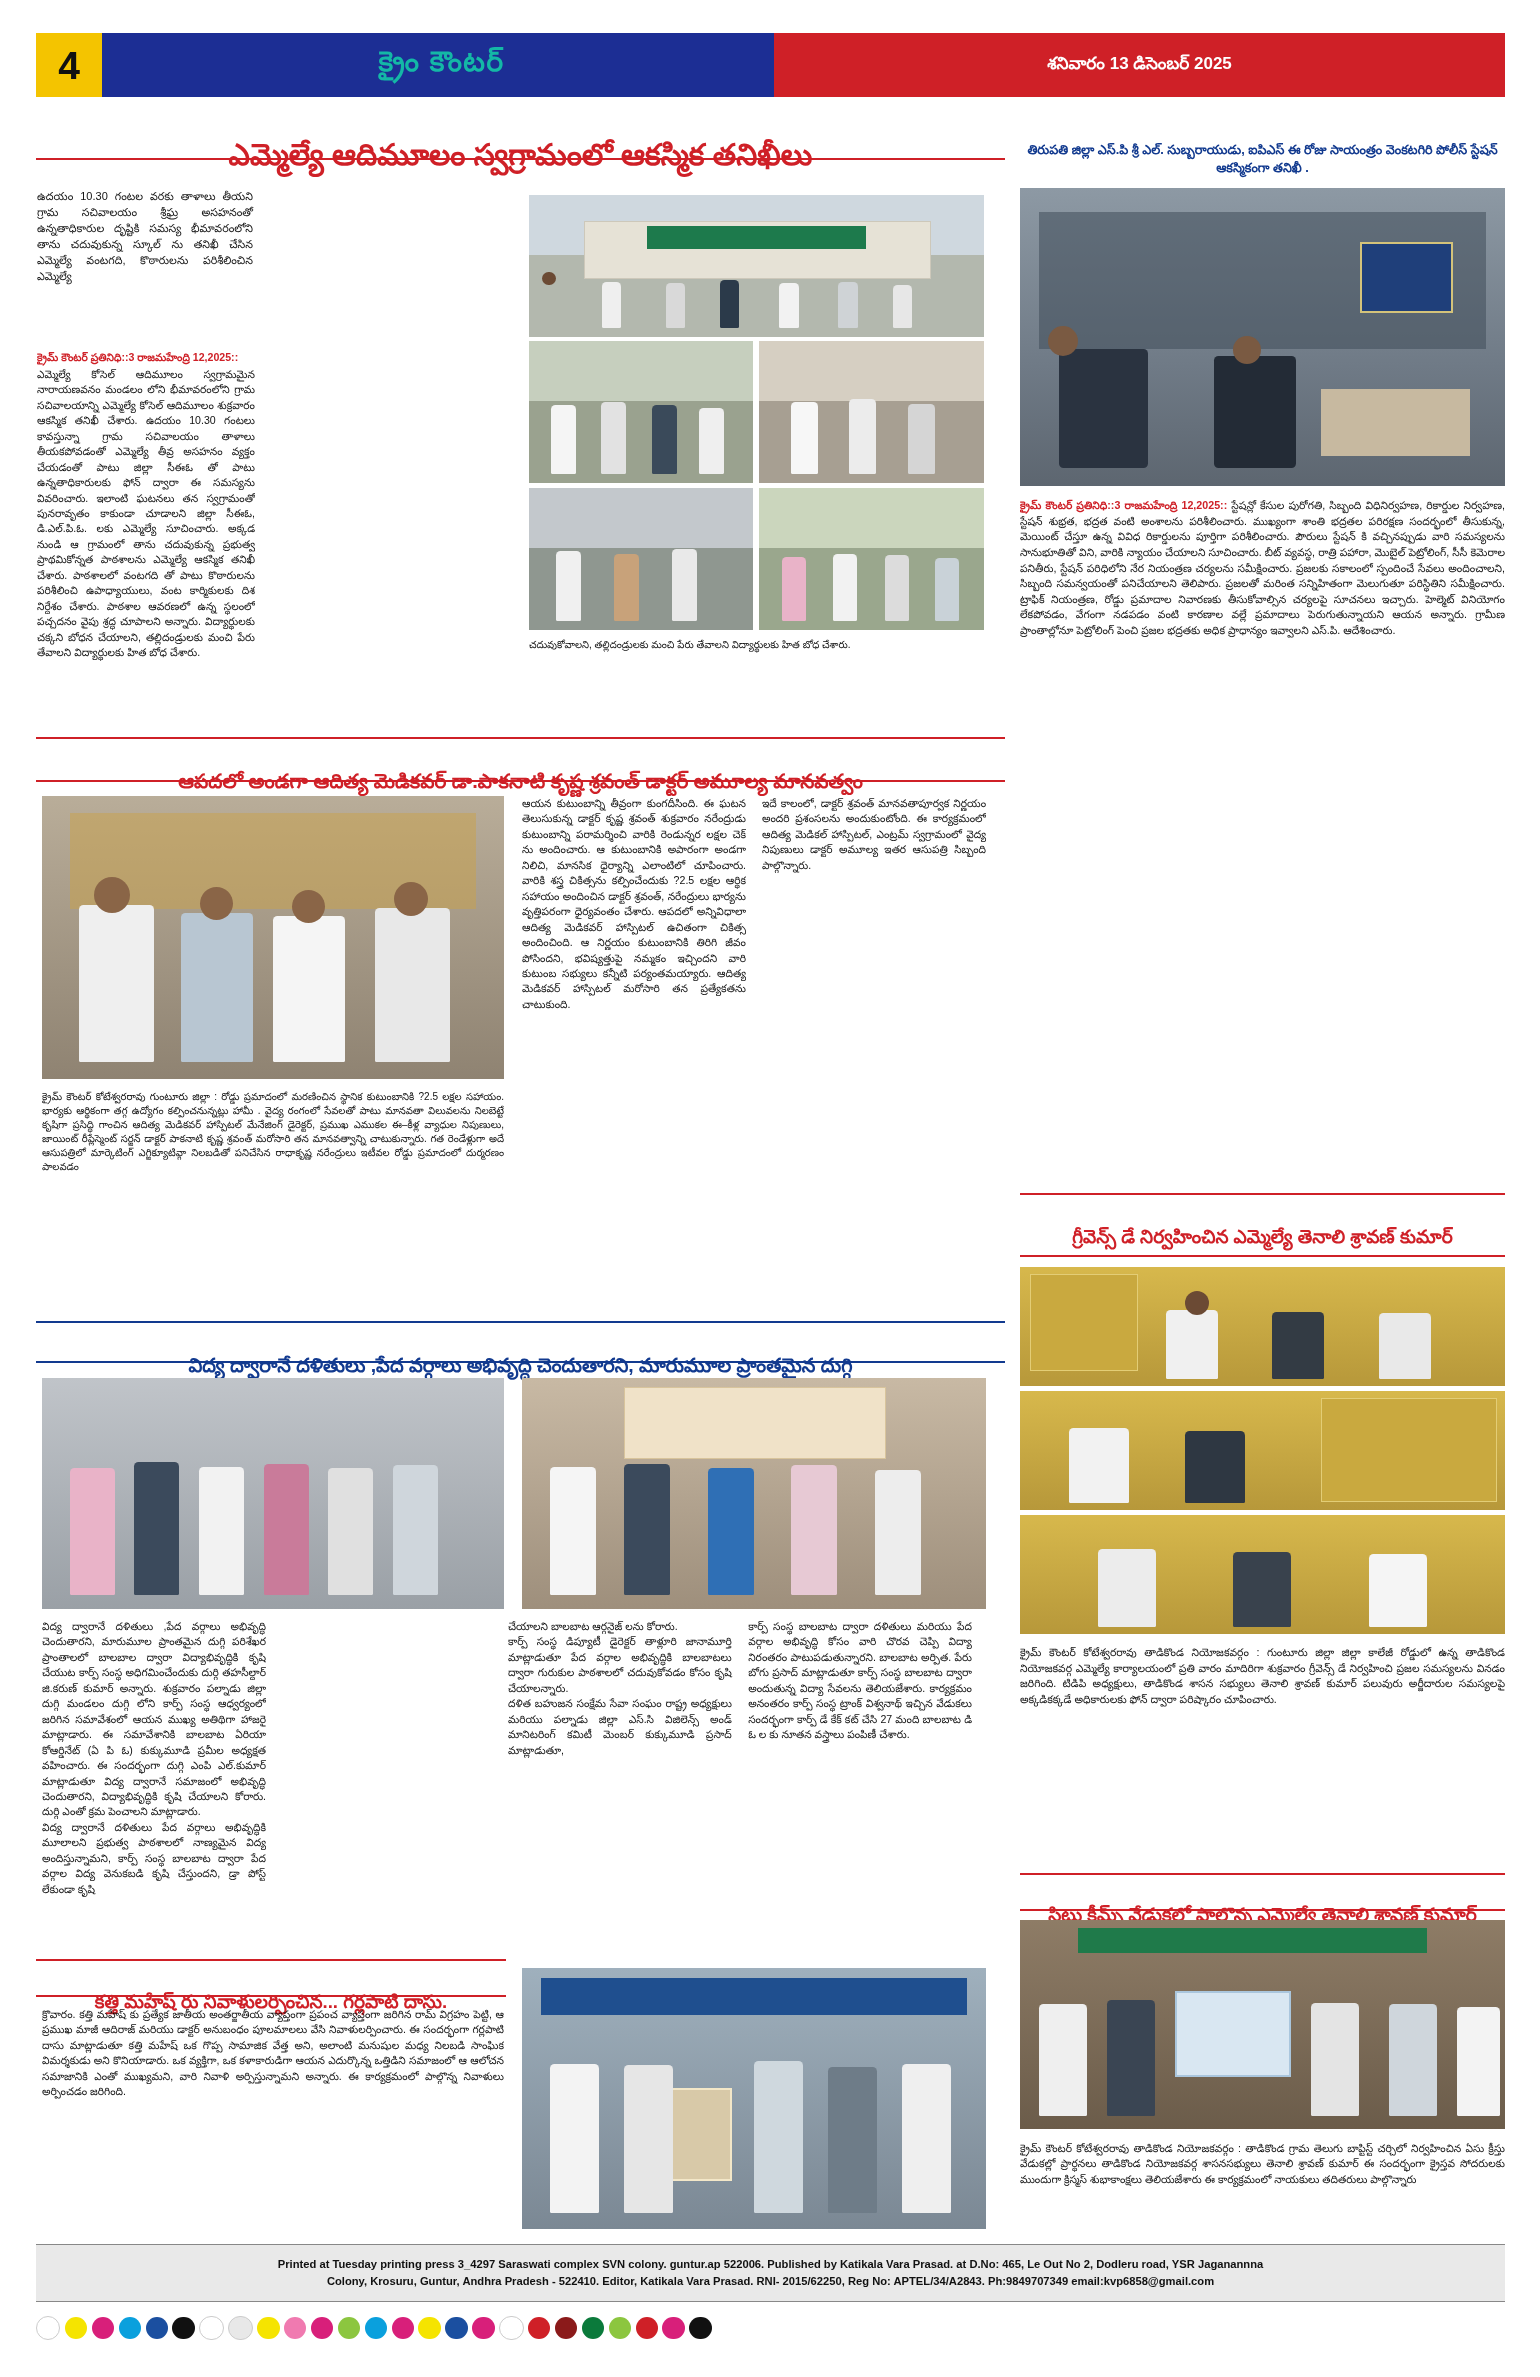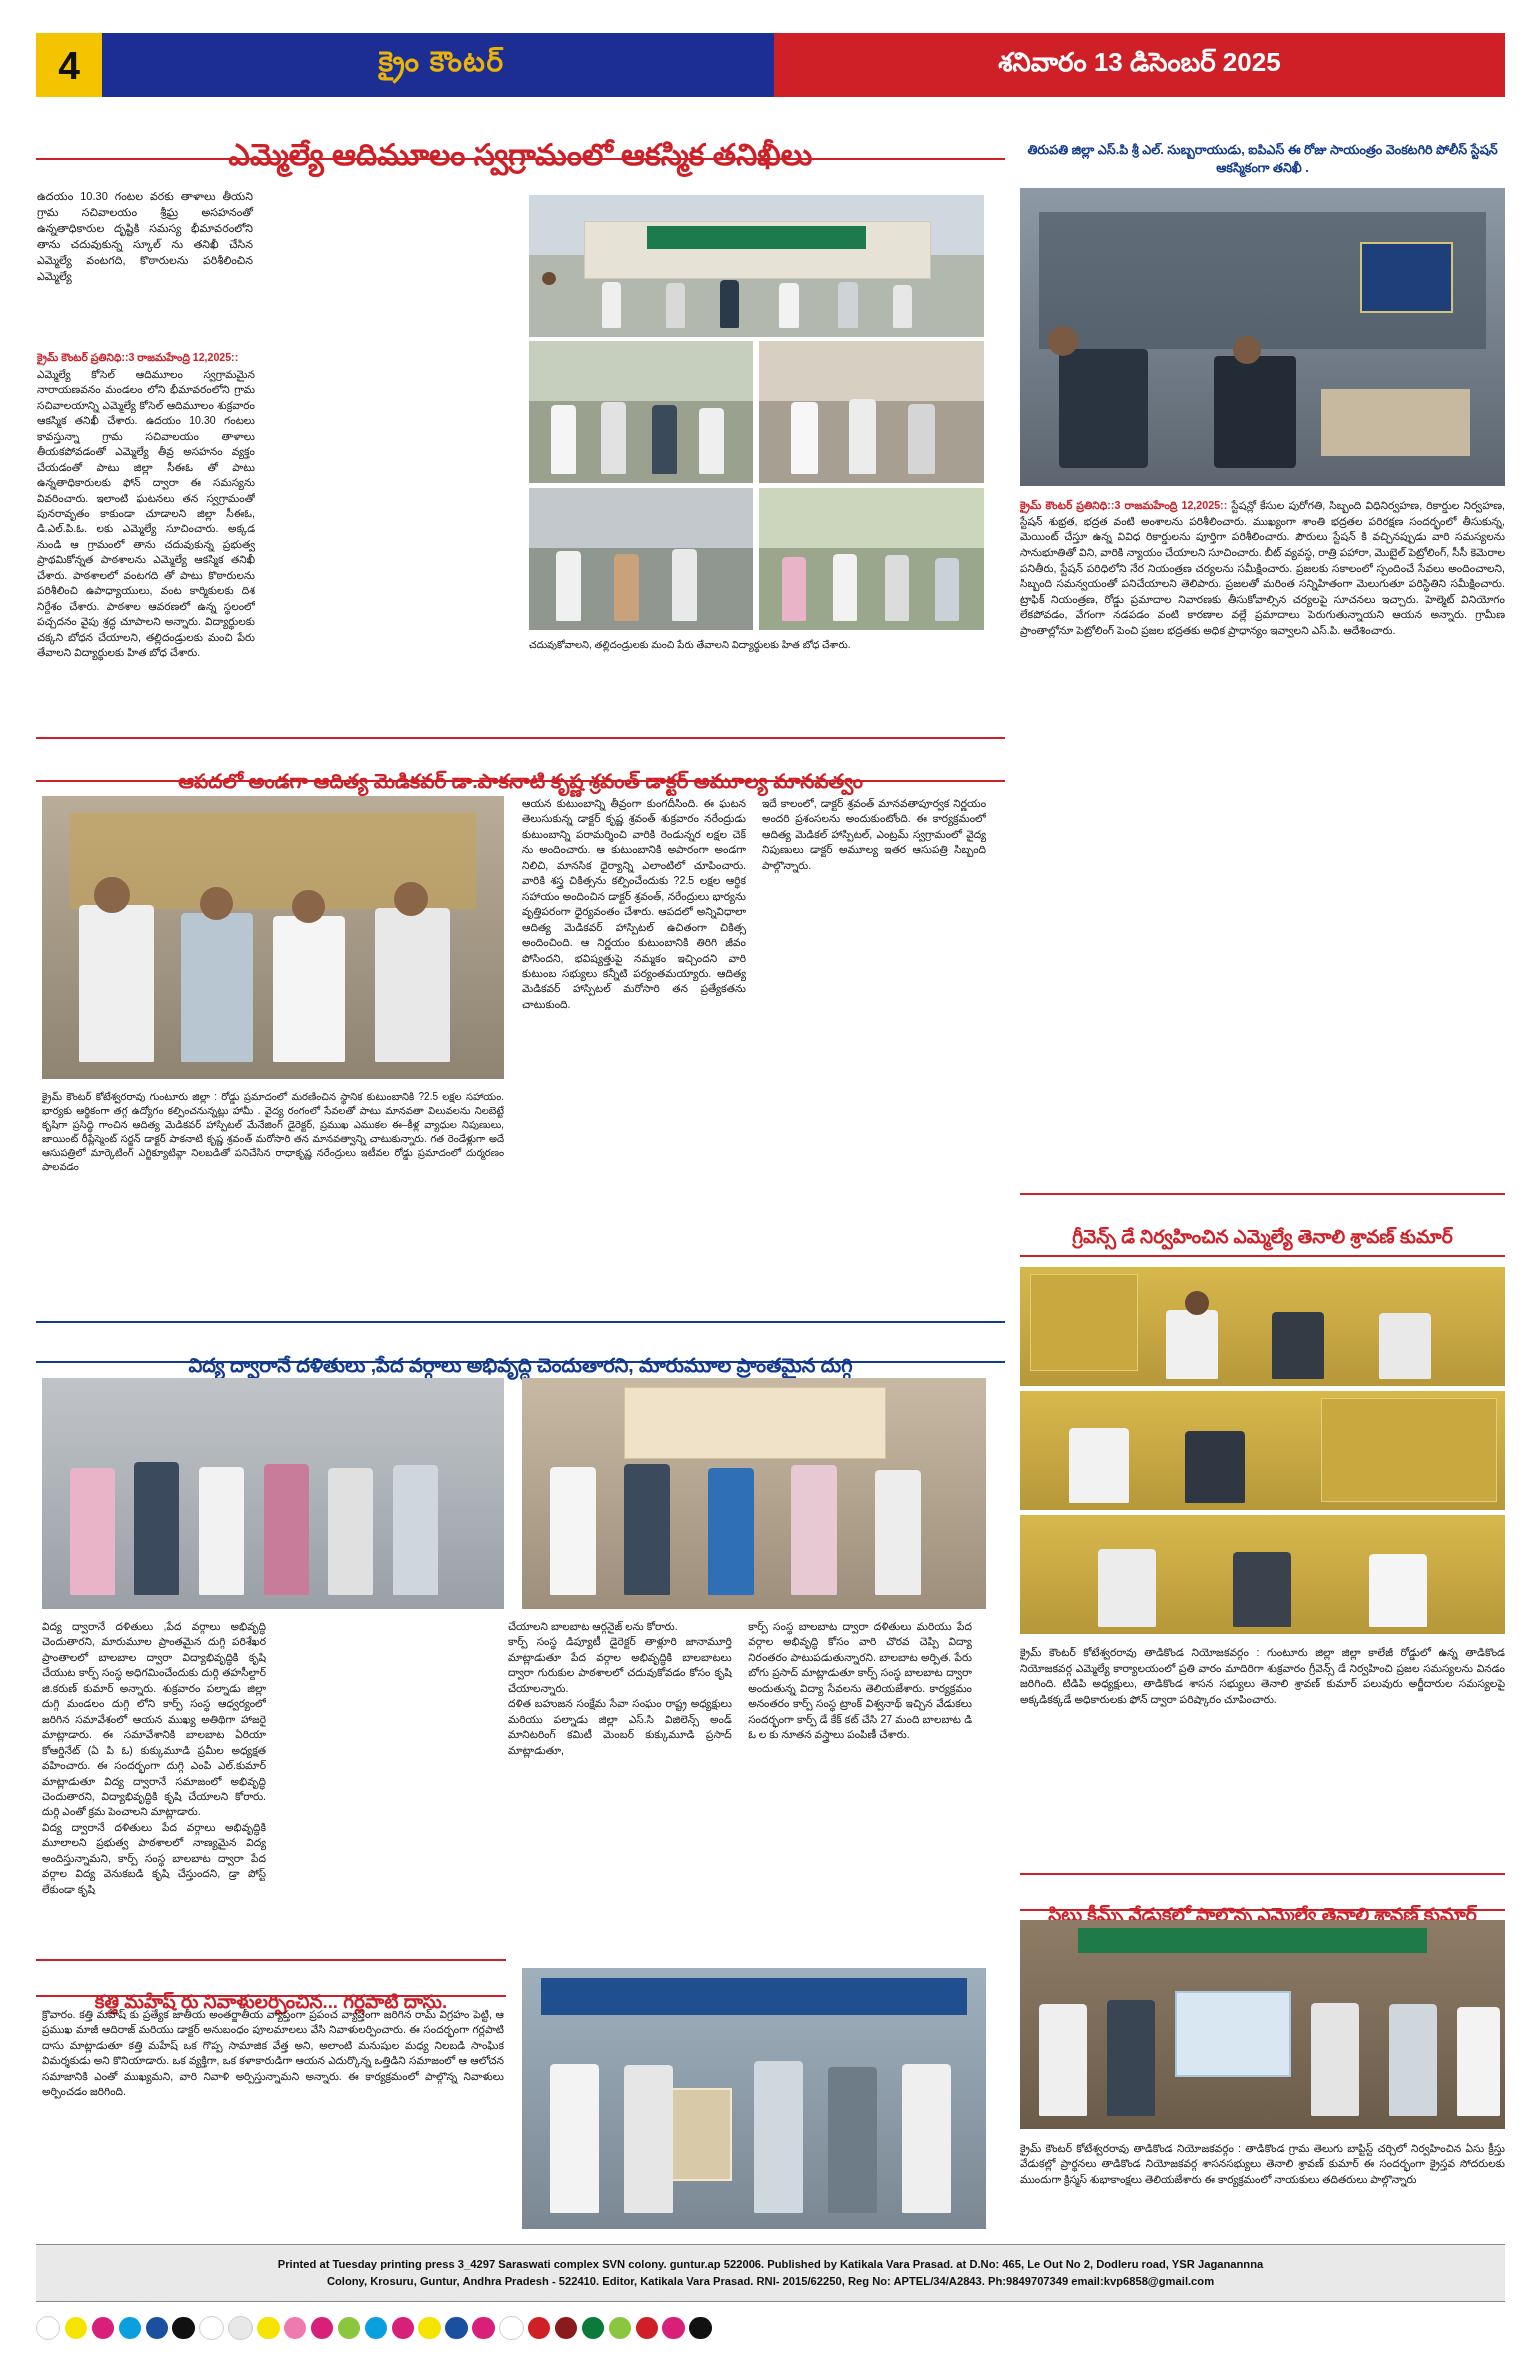--- a/index.html
+++ b/index.html
@@ -8,23 +8,23 @@
     width:1541px;height:2377px;background:#ffffff;position:relative;overflow:hidden;
     box-sizing:border-box;
   }
   
   .masthead{
     position:absolute;left:36px;top:33px;width:1469px;height:64px;display:flex;align-items:stretch;
   }
   .mast-left{width:66px;background:#f4c400;display:flex;align-items:center;justify-content:center;}
   .mast-left .pageno{font-size:39px;font-weight:bold;color:#111;line-height:1;}
   .mast-mid{flex:1;background:#1c2e94;display:flex;align-items:center;justify-content:center;}
-  .mast-mid .title{color:#eab308;font-size:28px;font-weight:bold;letter-spacing:1.5px;margin-left:7px;}
+  .mast-mid .title{color:#14b8a6;font-size:28px;font-weight:bold;letter-spacing:1.5px;margin-left:7px;}
   .mast-right{width:731px;background:#cf2027;display:flex;align-items:center;justify-content:center;}
-  .mast-right .date{color:#fff;font-size:26px;font-weight:bold;}
+  .mast-right .date{color:#fff;font-size:17px;font-weight:bold;}
 
   
   .hl{
     color:#cf2027;font-weight:bold;text-align:center;line-height:1.25;margin-top:23px;
   }
   .hl.blue{color:#123a8f;}
   .body-col{
     font-size:10.6px;line-height:1.46;color:#111;text-align:justify;
   }
   .lead{color:#cf2027;font-weight:bold;}

